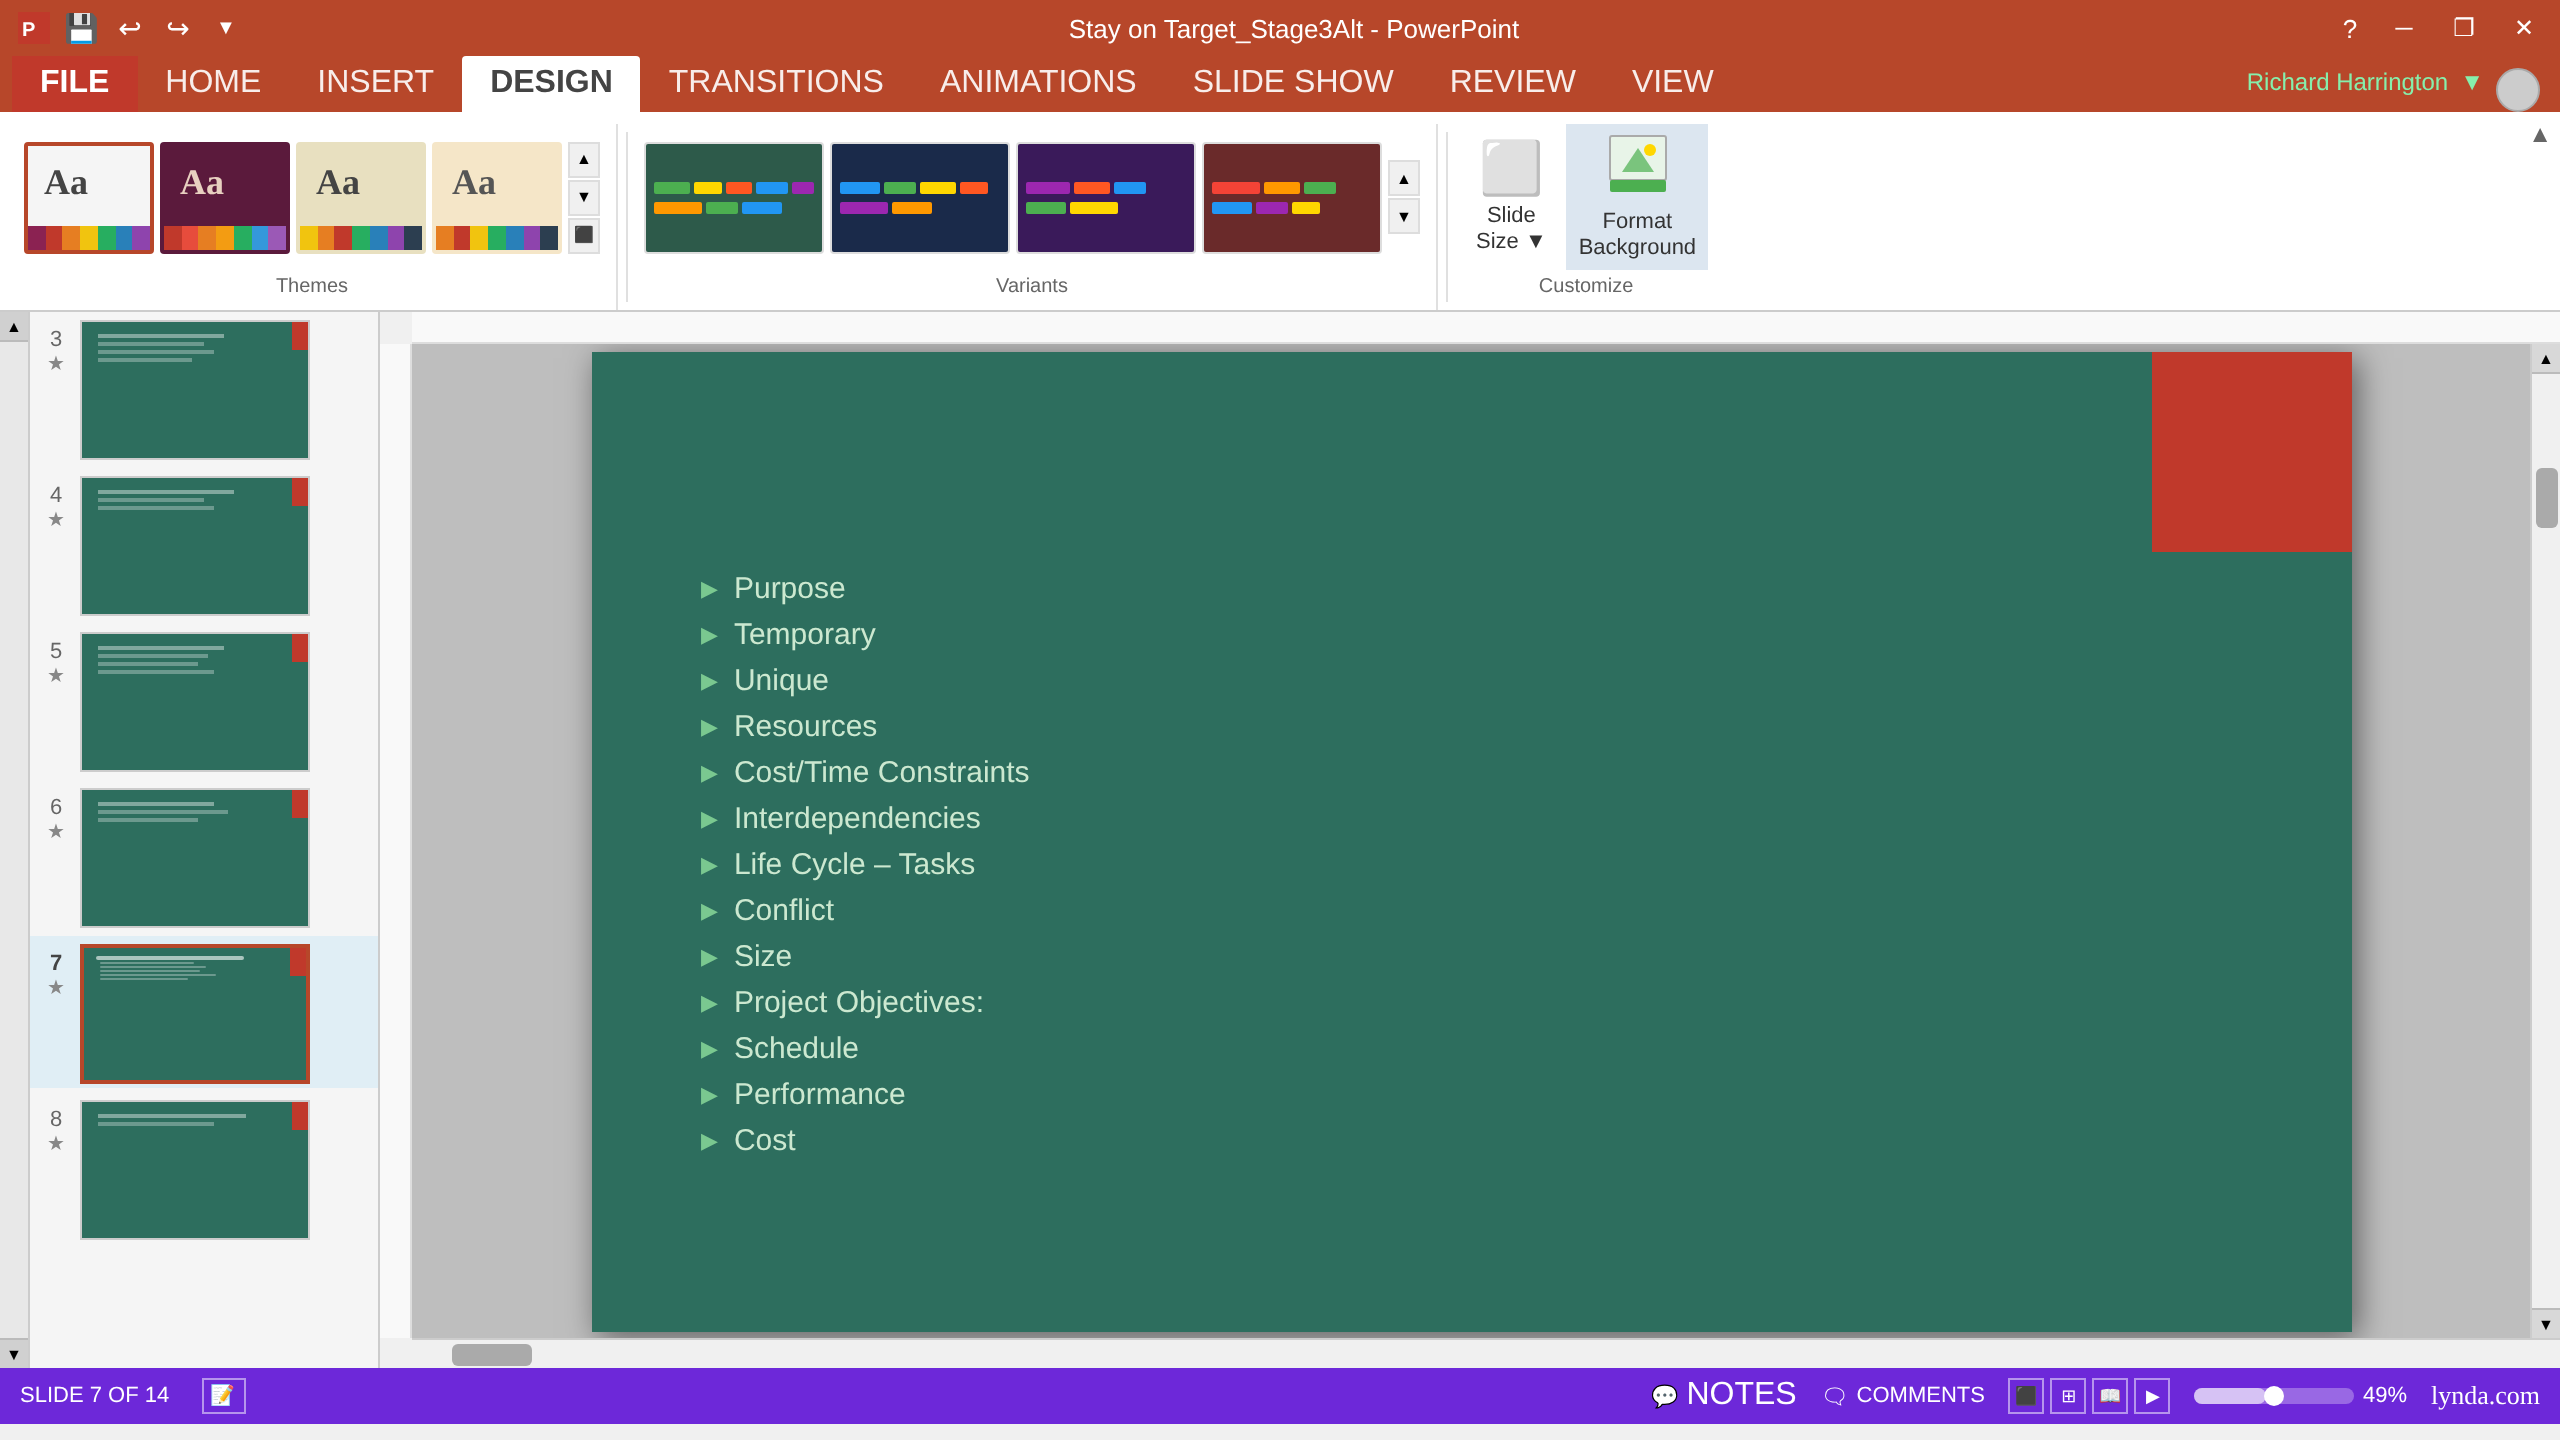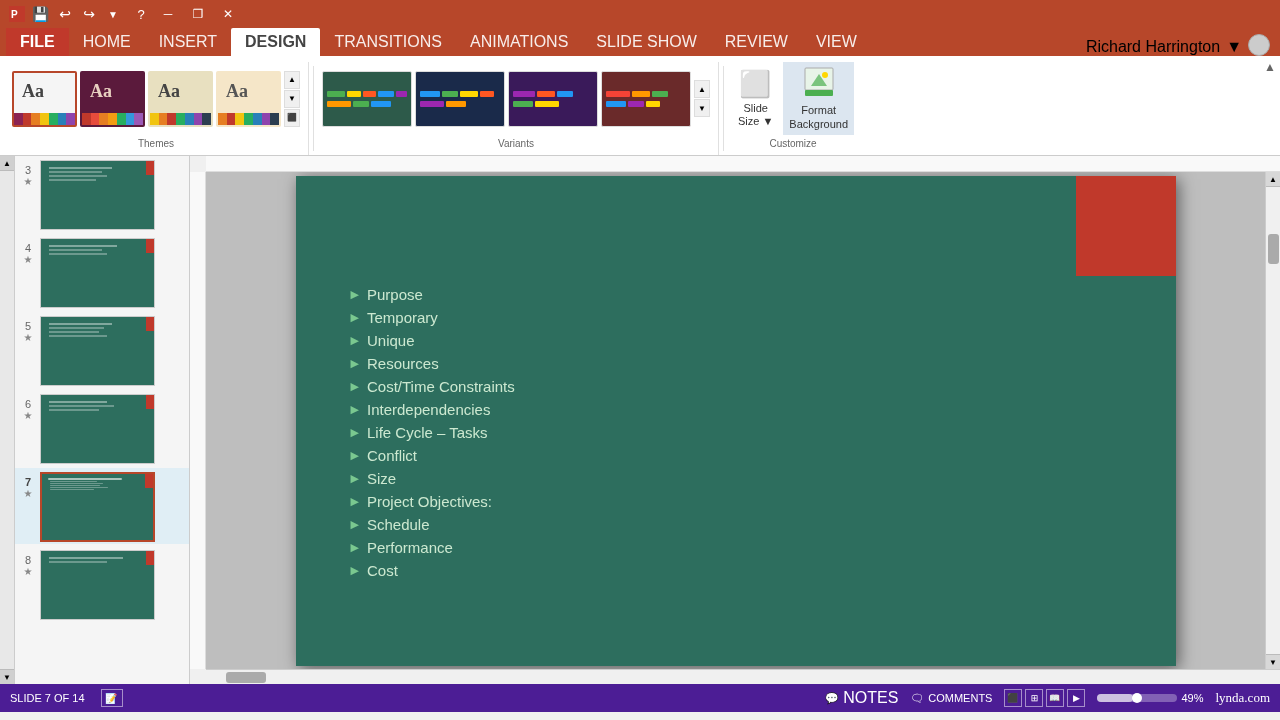--- a/index.html
+++ b/index.html
@@ -43,21 +43,21 @@
     #top-bar .title-section { flex: 1; text-align: center; color: white; font-size: 13px; }
     #top-bar .win-btn { color: white; font-size: 12px; width: 28px; height: 28px; display: flex; align-items: center; justify-content: center; cursor: pointer; }
 
     .qa-icon { color: white; font-size: 14px; width: 22px; height: 22px; display: flex; align-items: center; justify-content: center; cursor: pointer; }
 
     
     #tab-row { height: 28px; background: #b7472a; display: flex; align-items: flex-end; }
     #tab-row .tab-spacer { width: 6px; }
     .rtab { padding: 5px 14px; font-size: 16px; color: rgba(255,255,255,0.9); cursor: pointer; height: 28px; display: flex; align-items: center; }
     .rtab.active { background: white; color: #444; font-weight: 600; height: 28px; border-radius: 2px 2px 0 0; }
-    .user-section { margin-left: auto; color: #000000; font-size: 16px; padding: 0 10px; display: flex; align-items: flex-end; gap: 6px; }
+    .user-section { margin-left: auto; color: #86efac; font-size: 12px; padding: 0 10px; display: flex; align-items: flex-start; gap: 6px; }
 
     
     #canvas-area { flex: 1; display: flex; flex-direction: column; overflow: hidden; }
 
     
     .ribbon-sep { width: 1px; background: #e0e0e0; margin: 4px 4px; align-self: stretch; }
   </style>
 </head>
 <body>
 
@@ -67,20 +67,21 @@
       <svg width="16" height="16" viewBox="0 0 16 16">
           <rect width="16" height="16" fill="#c0392b"></rect>
           <text x="2" y="12" font-size="10" fill="white" font-weight="bold">P</text>
         </svg>
     </div>
     <div class="qa-icon">💾</div>
     <div class="qa-icon">↩</div>
     <div class="qa-icon">↪</div>
     <div class="qa-icon" style="font-size:10px;">▼</div>
   </div>
+  <div class="title-section">Stay on Target_Stage3Alt - PowerPoint</div>
   <div style="display:flex;align-items:center;gap:2px;margin-right:4px;">
     <div class="qa-icon" style="font-size:13px;">?</div>
     <div class="win-btn" style="color:white;width:28px;height:28px;display:flex;align-items:center;justify-content:center;cursor:pointer;">─</div>
     <div class="win-btn" style="color:white;width:28px;height:28px;display:flex;align-items:center;justify-content:center;cursor:pointer;">❐</div>
     <div class="win-btn close" style="color:white;width:28px;height:28px;display:flex;align-items:center;justify-content:center;cursor:pointer;">✕</div>
   </div>
 </div>
 
 <div id="tab-row">
   <div class="tab-spacer"></div>
@@ -456,21 +457,21 @@
         <div style="height:15px;background:#d8d8d8;border-top:1px solid #bbb;display:flex;align-items:center;justify-content:center;font-size:8px;cursor:pointer;">▼</div>
       </div>
     </div>
 
     <div style="height:15px;background:#f0f0f0;border-top:1px solid #ccc;margin-left:16px;display:flex;align-items:center;">
       <div style="height:11px;width:40px;background:#aaa;border-radius:3px;margin-left:20px;"></div>
     </div>
   </div>
 </div>
 
-<div id="status-bar" style="height:28px;background:#4c1d95;display:flex;align-items:center;padding:0 10px;gap:16px;">
+<div id="status-bar" style="height:28px;background:#6d28d9;display:flex;align-items:center;padding:0 10px;gap:16px;">
   <span style="color:white;font-size:11px;">SLIDE 7 OF 14</span>
   <div style="width:22px;height:18px;border:1px solid rgba(255,255,255,0.5);display:flex;align-items:center;justify-content:center;cursor:pointer;">
     <span style="color:white;font-size:10px;">📝</span>
   </div>
   <div style="margin-left:auto;display:flex;align-items:center;gap:12px;">
     <div style="display:flex;align-items:center;gap:4px;cursor:pointer;">
       <span style="color:white;font-size:11px;">💬</span>
       <span style="color:white;font-size:16px;">NOTES</span>
     </div>
     <div style="display:flex;align-items:center;gap:4px;cursor:pointer;">

